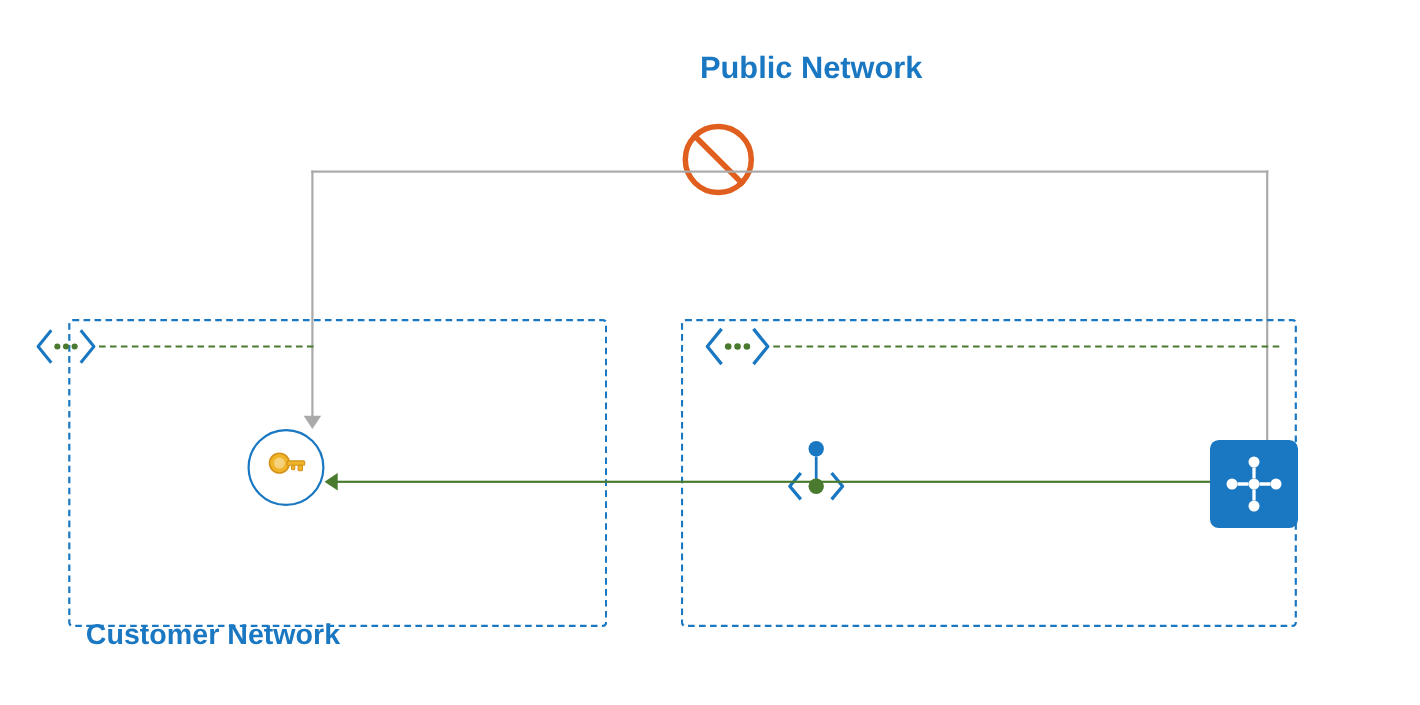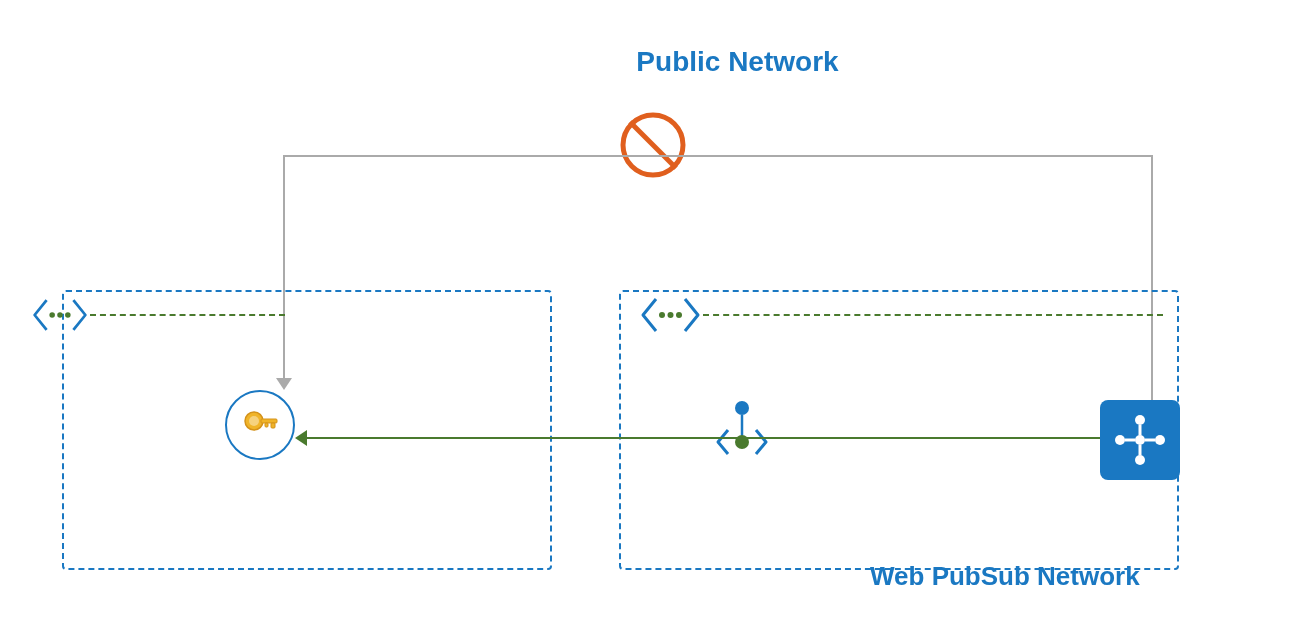--- a/index.html
+++ b/index.html
@@ -264,24 +264,24 @@
   <div class="line-top"></div>
 
   <div class="line-left-vertical"></div>
 
   <div class="arrow-down"></div>
 
   <div class="line-right-vertical"></div>
 
   <div class="customer-network-box"></div>
 
+  <div class="customer-network-label">Customer Network</div>
 
   <div class="pubsub-network-box"></div>
 
-  <div class="pubsub-network-label">Web PubSub Network</div>
 
   <div class="block-icon-left">
     <svg class="block-svg" viewBox="0 0 65 42" xmlns="http://www.w3.org/2000/svg">
 
       <polyline points="18,5 5,21 18,37" fill="none" stroke="#1a78c2" stroke-width="3" stroke-linejoin="round"></polyline>
 
       <polyline points="47,5 60,21 47,37" fill="none" stroke="#1a78c2" stroke-width="3" stroke-linejoin="round"></polyline>
 
       <circle cx="24" cy="21" r="3" fill="#4a7a2e"></circle>
       <circle cx="32.5" cy="21" r="3" fill="#4a7a2e"></circle>

